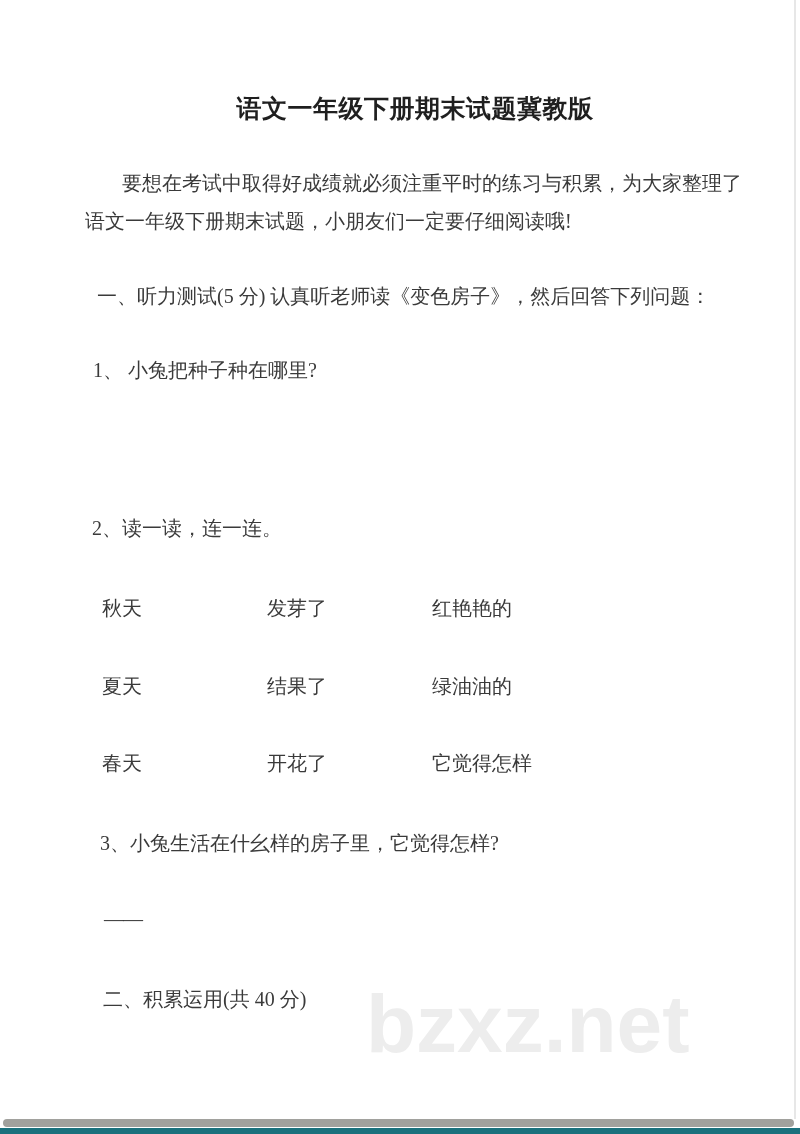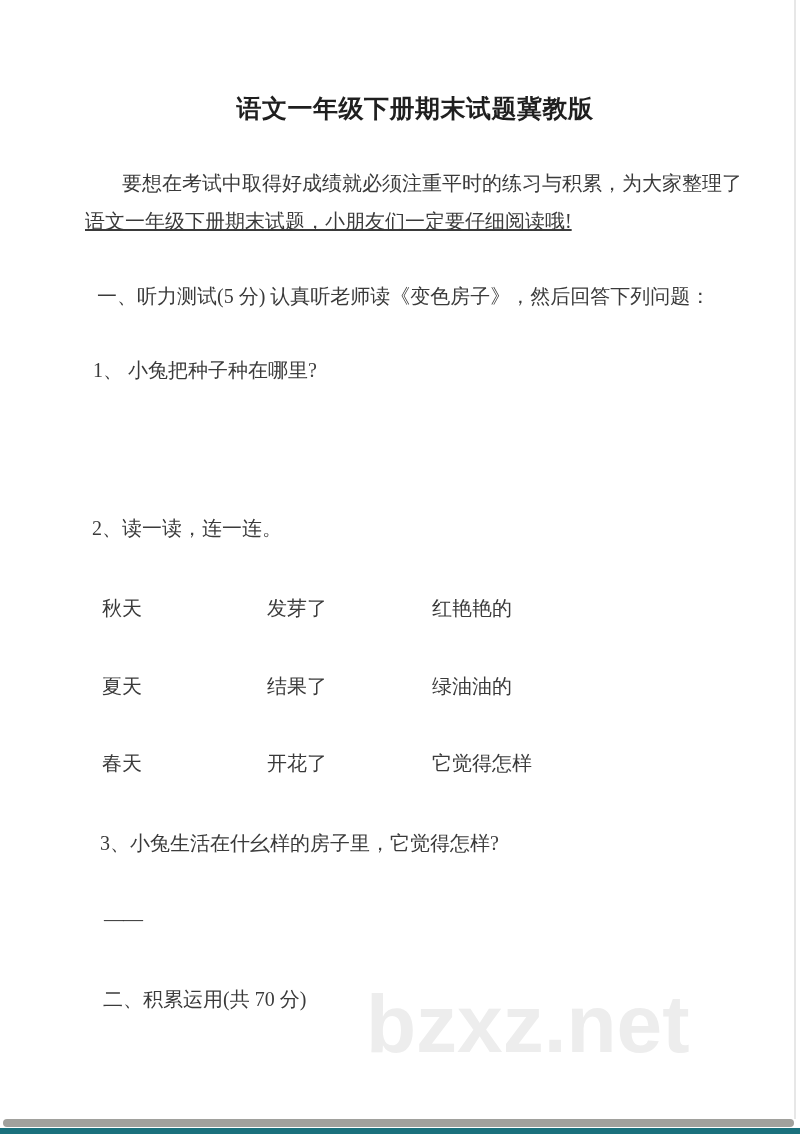--- a/index.html
+++ b/index.html
@@ -31,21 +31,21 @@
     text-align: center;
     font-family: "Liberation Sans", "DejaVu Sans", sans-serif;
     font-weight: bold;
     font-size: 25px;
     line-height: 30px;
     color: #1f1f1f;
     letter-spacing: 0.5px;
     z-index: 2;
   }
   .intro-line1 { top: 169px; left: 122px; }
-  .intro-line2 { top: 207px; left: 85px; text-decoration: underline; }
+  .intro-line2 { top: 207px; left: 85px; }
   .sec1-heading { top: 282px; left: 97px; }
   .q1 { top: 356px; left: 93px; }
   .q2 { top: 514px; left: 92px; }
   .q3 { top: 829px; left: 100px; }
   .answer-dash { top: 905px; left: 104px; letter-spacing: -1px; }
   .sec2-heading { top: 985px; left: 103px; }
 
   .match-row {
     position: absolute;
     left: 0;
@@ -141,19 +141,19 @@
   <div class="match-row row-3">
     <span class="cell col-season">春天</span>
     <span class="cell col-action">开花了</span>
     <span class="cell col-adjective">它觉得怎样</span>
   </div>
 
   <div class="txt q3">3、小兔生活在什幺样的房子里，它觉得怎样?</div>
 
   <div class="txt answer-dash">——</div>
 
-  <div class="txt sec2-heading">二、积累运用(共 70 分)</div>
+  <div class="txt sec2-heading">二、积累运用(共 40 分)</div>
 
   <div class="right-edge-line"></div>
   <div class="bottom-bar-gray"></div>
   <div class="bottom-strip-teal"></div>
 
 </div>
 
 </body></html>

